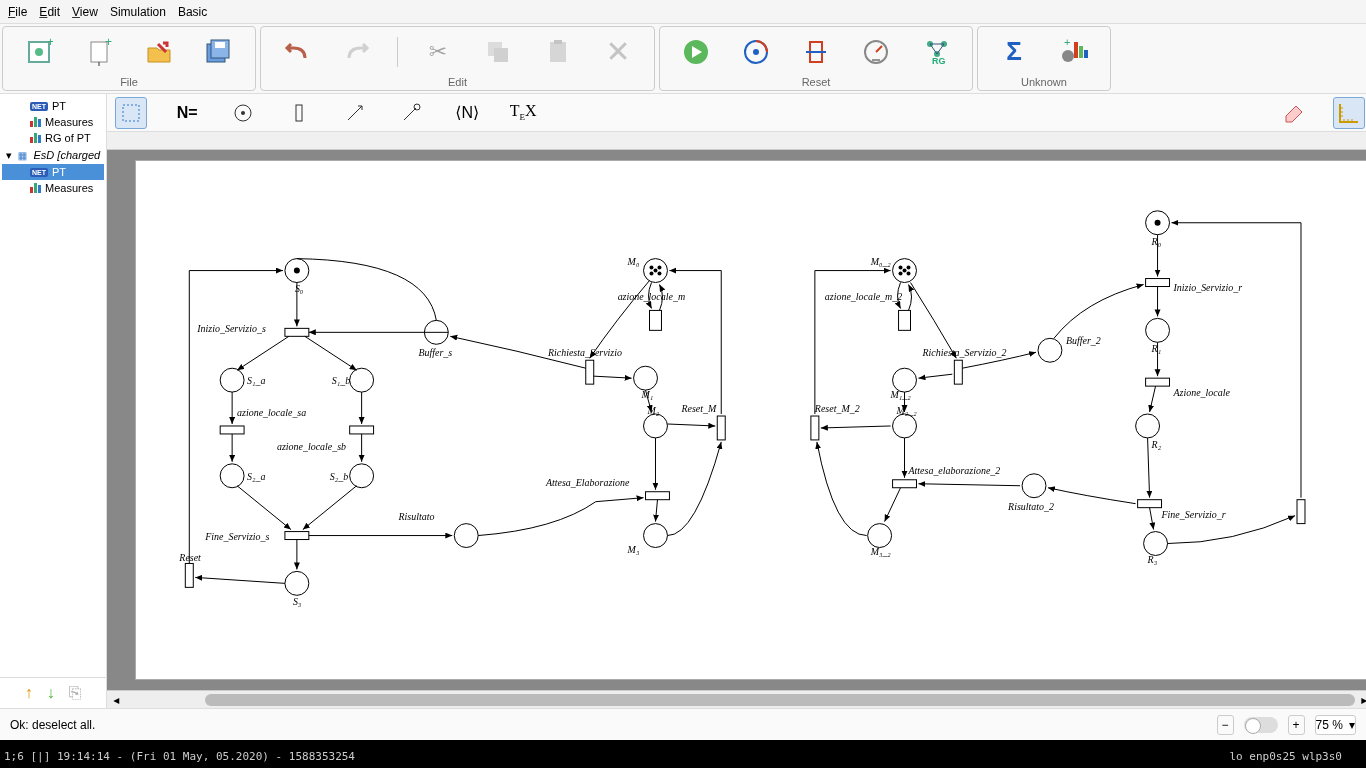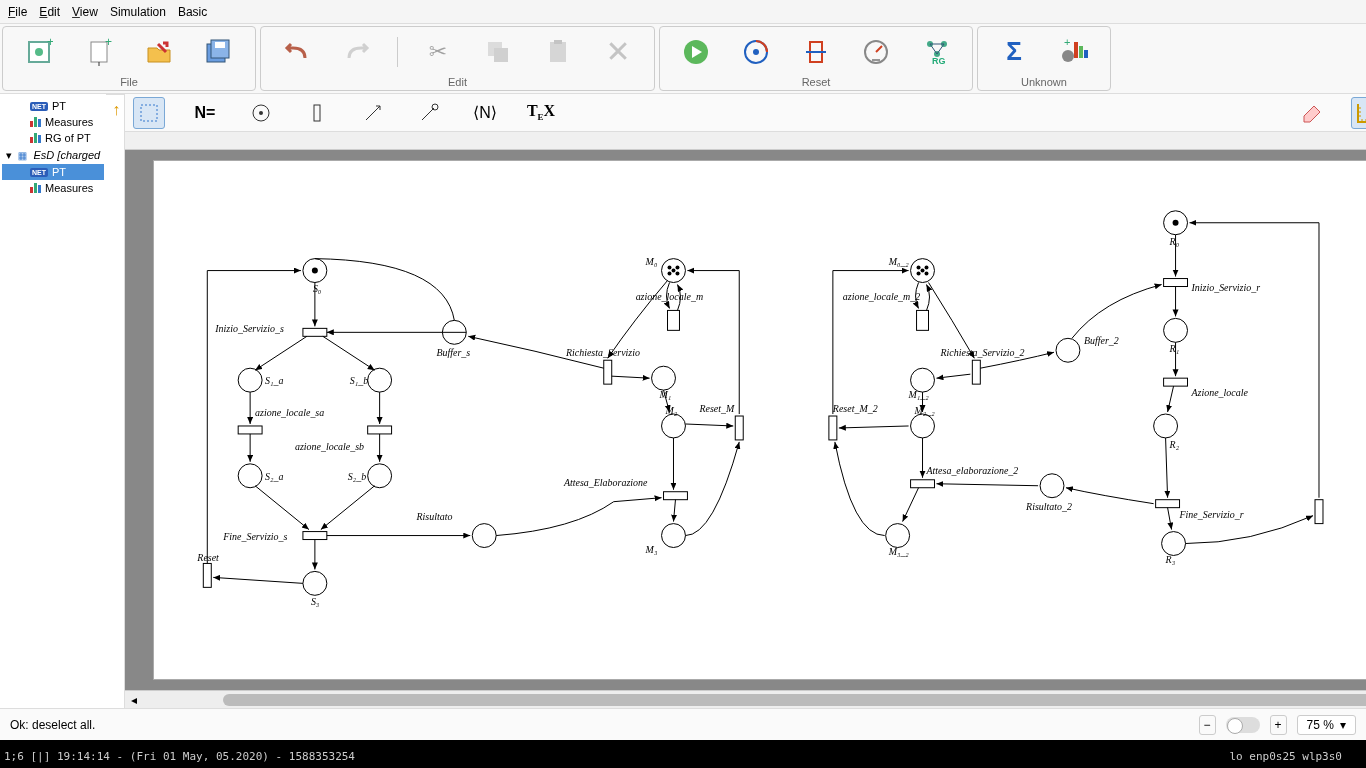--- a/index.html
+++ b/index.html
@@ -7,21 +7,21 @@
 .menubar { height: 24px; background: #f5f5f5; border-bottom: 1px solid #ddd; display: flex; align-items: center; padding: 0 8px; gap: 12px; }
 .menubar span { cursor: pointer; }
 .menubar .ul { text-decoration: underline; text-decoration-color: #333; }
 .toolbar1 { height: 70px; background: #f8f8f8; border-bottom: 1px solid #ddd; display: flex; }
 .tgroup { border: 1px solid #ccc; border-radius: 4px; margin: 2px; position: relative; display: flex; flex-direction: column; }
 .tgroup .icons { flex: 1; display: flex; align-items: center; justify-content: center; gap: 20px; padding: 0 16px; }
 .tgroup .label { text-align: center; font-size: 11px; color: #666; padding-bottom: 2px; }
 .tbtn { width: 40px; height: 40px; display: flex; align-items: center; justify-content: center; font-size: 22px; cursor: pointer; }
 .tbtn.disabled { opacity: 0.35; }
 .main { display: flex; height: 614px; }
-.sidebar { width: 125px; border-right: 1px solid #ddd; background: #fff; display: flex; flex-direction: row; }
+.sidebar { width: 125px; border-right: 1px solid #ddd; background: #fff; display: flex; flex-direction: column; }
 .tree { flex: 1; padding: 4px 2px; font-size: 11px; }
 .tree-item { padding: 2px 4px; display: flex; align-items: center; gap: 4px; white-space: nowrap; overflow: hidden; }
 .tree-item.indent2 { padding-left: 28px; }
 .tree-item.selected { background: #4a90d9; color: white; }
 .tree-icon { width: 14px; height: 14px; display: inline-flex; align-items: center; justify-content: center; font-size: 10px; }
 .net-icon { background: #2b5db8; color: white; font-size: 7px; font-weight: bold; padding: 1px 2px; border-radius: 2px; }
 .meas-icon { display: inline-flex; gap: 1px; align-items: end; }
 .meas-icon span { width: 3px; display: inline-block; }
 .sidebar-bottom { border-top: 1px solid #ddd; padding: 6px; display: flex; gap: 14px; justify-content: center; }
 .sidebar-bottom .arrow { font-size: 16px; cursor: pointer; }
@@ -37,21 +37,21 @@
 .hscroll { height: 18px; background: #eee; border-top: 1px solid #ccc; display: flex; align-items: center; }
 .hscroll .thumb { height: 12px; background: #bbb; border-radius: 6px; margin-left: 80px; width: 1150px; }
 svg.net { width: 100%; height: 100%; }
 .place { fill: white; stroke: #000; stroke-width: 1; }
 .trans { fill: white; stroke: #000; stroke-width: 1; }
 .arc { fill: none; stroke: #000; stroke-width: 1; }
 .arrowhead { fill: #000; }
 .nlabel { font-family: 'Times New Roman', serif; font-style: italic; font-size: 10px; }
 .statusbar { height: 32px; border-top: 1px solid #ddd; display: flex; align-items: center; padding: 0 10px; background: #fafafa; justify-content: space-between; }
 .zoom-ctrl { display: flex; align-items: center; gap: 10px; }
-.zoom-box { border: 1px solid #ccc; padding: 2px 9px; border-radius: 3px; background: white; display: flex; align-items: center; gap: 6px; }
+.zoom-box { border: 1px solid #ccc; padding: 2px 0; border-radius: 3px; background: white; display: flex; align-items: center; gap: 6px; }
 .sysbar { height: 18px; background: #000; color: #ccc; font-size: 11px; font-family: monospace; display: flex; align-items: center; padding: 16px 4px; white-space: nowrap; overflow: hidden; }
 .toggle { width: 34px; height: 16px; background: #ddd; border-radius: 8px; position: relative; }
 .toggle::after { content: ''; position: absolute; width: 14px; height: 14px; background: white; border-radius: 50%; top: 1px; left: 1px; border: 1px solid #aaa; }
 </style>
 </head>
 <body>
 
 <div class="menubar">
   <span><span class="ul">F</span>ile</span>
   <span><span class="ul">E</span>dit</span>
@@ -255,21 +255,21 @@
             <path d="M13 3 L17 3 L17 7" fill="none" stroke="#333"></path>
           </svg>
         </div>
       <div class="tool2">
           <svg width="20" height="20">
             <path d="M3 17 L15 5" stroke="#333"></path>
             <circle cx="16" cy="4" r="3" fill="none" stroke="#333"></circle>
           </svg>
         </div>
       <div class="tool2">⟨N⟩</div>
-      <div class="tool2" style="font-family:serif;font-weight:bold">
+      <div class="tool2" style="font-family:serif;font-weight:normal">
           <span>T<sub style="font-size:9px">E</sub>X</span>
         </div>
       <div class="tool2-spacer"></div>
       <div class="tool2">
           <svg width="22" height="22">
             <path d="M4 14 L14 4 L20 10 L10 20 L4 20 Z" fill="#fcc" stroke="#c55"></path>
           </svg>
         </div>
       <div class="tool2 active">
           <svg width="22" height="22">

